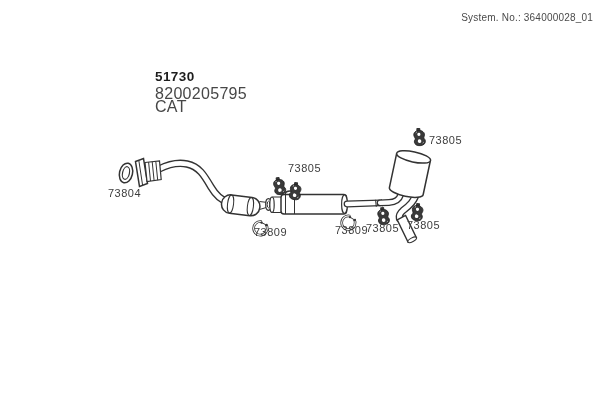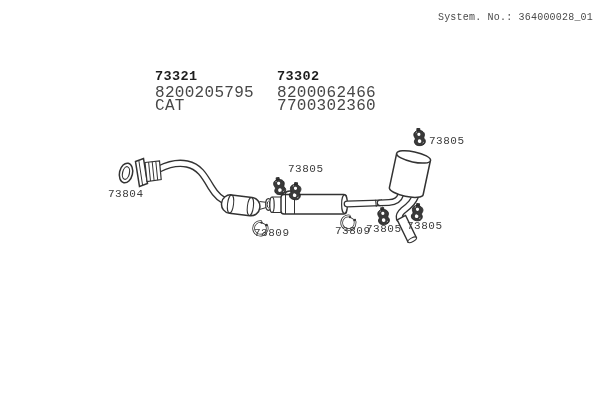--- a/index.html
+++ b/index.html
@@ -1,17 +1,17 @@
 <!DOCTYPE html>
 <html><head>
 <meta charset="utf-8">
 <style>
   html,body{margin:0;padding:0;background:#fff;}
   #page{position:relative;width:600px;height:384px;background:#ffffff;overflow:hidden;
-        font-family:Liberation Mono, monospace;}
+        font-family:Liberation Sans, sans-serif;}
   #sysno{position:absolute;top:12px;right:7px;font-size:10px;letter-spacing:.2px;color:#4a4a4a;}
   .legend-col{position:absolute;top:70px;}
   #legend-1{left:155px;} #legend-2{left:277px;} #legend-3{left:381px;}
   .part-num{font-size:13.5px;font-weight:bold;color:#1d1d1d;letter-spacing:.4px;line-height:13px;margin-bottom:4px;}
   .part-ref{font-size:16px;color:#474747;letter-spacing:.3px;line-height:13px;}
   #drawing{position:absolute;left:0;top:0;}
   .pipe-o{stroke:#333;stroke-width:7.5;fill:none;stroke-linecap:round;}
   .pipe-i{stroke:#fff;stroke-width:4.8;fill:none;stroke-linecap:round;}
   .pipe2-o{stroke:#333;stroke-width:6.8;fill:none;stroke-linecap:round;}
   .pipe2-i{stroke:#fff;stroke-width:4.3;fill:none;stroke-linecap:round;}
@@ -21,28 +21,23 @@
   .callout{font-size:11px;fill:#3d3d3d;letter-spacing:.5px;}
 </style>
 </head>
 <body>
 
 <div id="page">
 
   <div id="sysno">System. No.: 364000028_01</div>
 
   <div class="legend-col" id="legend-1">
-    <div class="part-num">73321</div>
+    <div class="part-num">51730</div>
     <div class="part-ref">8200205795</div>
     <div class="part-ref">CAT</div>
-  </div>
-  <div class="legend-col" id="legend-2">
-    <div class="part-num">73302</div>
-    <div class="part-ref">8200062466</div>
-    <div class="part-ref">7700302360</div>
   </div>
 
   <svg id="drawing" width="600" height="400" viewBox="0 0 600 400">
     <defs>
       <g id="hanger">
         <rect x="5" y="0" width="4" height="3.5" rx="1" fill="#333"></rect>
         <path d="M7,2.5 C3.2,2.5 1.6,5 2.1,7.5 C2.4,9 3.5,10 3,11 C1.5,12.5 1.5,15 3.5,16.6 C5.5,18.1 9.5,18.1 11.5,16.6 C13.5,15 13.3,12.3 12,11 C11.3,10.2 12.3,9 12.6,7.6 C13.2,5 10.8,2.5 7,2.5 Z" fill="#3a3a3a" stroke="#222" stroke-width="0.8"></path>
         <circle cx="7.1" cy="6.3" r="1.6" fill="#fff"></circle>
         <circle cx="7.2" cy="13.2" r="1.8" fill="#fff"></circle>
         <path d="M4.2,4.6 L5.2,3.8 M10.2,15.4 L11.2,14.6" stroke="#fff" stroke-width="0.7"></path>

